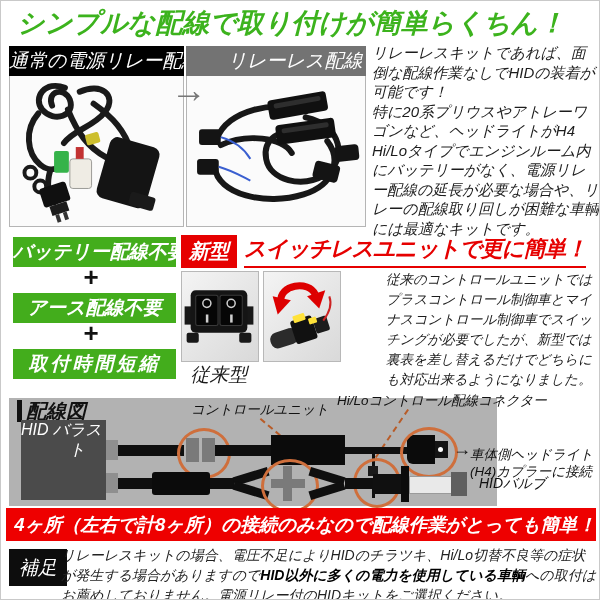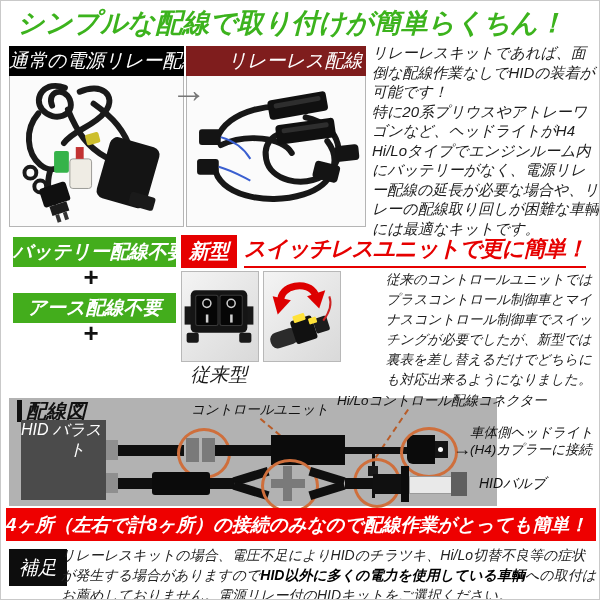--- a/index.html
+++ b/index.html
@@ -6,21 +6,21 @@
   #page{position:relative;width:600px;height:600px;background:#ffffff;
     border:1px solid #c9c9c9;box-sizing:border-box;overflow:hidden;
     font-family:"Liberation Sans","DejaVu Sans",sans-serif;font-style:italic;}
   .abs{position:absolute;}
   
   .main-title{left:16px;top:4px;font-size:27px;font-weight:bold;color:#3cb31d;white-space:nowrap;}
   
   .panel{overflow:visible;}
   .panel-header{height:30px;line-height:30px;text-align:center;color:#fff;font-size:19px;white-space:nowrap;}
   .hdr-black{background:#000;}
-  .hdr-red{background:#7f1d1d;padding-left:38px;}
+  .hdr-red{background:#737373;padding-left:38px;}
   .photo{height:150px;background:#fbfbfb;border:1px solid #b5b5b5;border-top:none;position:relative;overflow:hidden;}
   .arrow-big{left:156px;top:68px;width:64px;text-align:center;font-size:36px;color:#777;z-index:5;}
   .desc1{left:371px;top:42px;width:228px;font-size:15px;line-height:19.5px;color:#1c1c1c;white-space:pre-line;}
   
   .benefit{left:12px;width:163px;height:30px;background:#43ad1c;color:#fff;font-weight:bold;
     font-size:19px;text-align:center;line-height:30px;white-space:nowrap;}
   .b1{top:236px}.b2{top:292px}.b3{top:348px;letter-spacing:3px;}
   .plus{left:8px;width:163px;text-align:center;color:#111;font-size:26px;font-weight:bold;height:26px;line-height:26px;}
   .p1{top:263px}.p2{top:319px}
   
@@ -41,21 +41,21 @@
   .dg-title{left:17px;top:0;font-size:20px;font-weight:bold;color:#111;white-space:nowrap;}
   .dg-label{font-size:13.5px;color:#111;white-space:nowrap;}
   .dash-line{border-top:2px dashed #b85c28;transform-origin:left top;}
   .wire{background:#0f0f0f;}
   .stub{width:12px;height:20px;background:#8f8f8f;}
   .oc{border:3px solid #cf6f3c;border-radius:50%;}
   .ballast{left:12px;top:22px;width:85px;height:80px;background:#4b4b4b;color:#fff;
     display:flex;flex-direction:row;justify-content:center;text-align:center;
     font-size:16px;line-height:20px;}
   .banner{left:5px;top:507px;width:590px;height:33px;background:#ee0000;color:#fff;
-    font-weight:bold;font-size:18.5px;text-align:left;line-height:33px;white-space:nowrap;}
+    font-weight:bold;font-size:18.5px;text-align:right;line-height:33px;white-space:nowrap;}
   .note-badge{left:8px;top:548px;width:58px;height:37px;background:#0d0d0d;color:#fff;
     font-size:19px;text-align:center;line-height:37px;}
   .note-text{left:60px;top:544px;width:536px;font-size:14px;line-height:20px;color:#222;}
   .note-text b{font-weight:bold;color:#000;}
 </style>
 </head>
 <body>
 
 <div id="page">
 
@@ -123,20 +123,21 @@
 
   <div class="abs arrow-big">→</div>
 
   <div class="abs desc1">リレーレスキットであれば、面倒な配線作業なしでHIDの装着が可能です！
 特に20系プリウスやアトレーワゴンなど、ヘッドライトがH4 Hi/Loタイプでエンジンルーム内にバッテリーがなく、電源リレー配線の延長が必要な場合や、リレーの配線取り回しが困難な車輌には最適なキットです。</div>
 
   <div class="abs benefit b1">バッテリー配線不要</div>
   <div class="abs plus p1">+</div>
   <div class="abs benefit b2">アース配線不要</div>
   <div class="abs plus p2">+</div>
+  <div class="abs benefit b3">取付時間短縮</div>
 
   <div class="abs switch-head">
     <span class="badge-new">新型</span>
     <span class="switch-title">スイッチレスユニットで更に簡単！</span>
   </div>
 
   <div class="abs photo-small ps1">
     <svg width="74" height="87" viewBox="0 0 72 86">
       <rect x="2" y="34" width="10" height="18" fill="#181818"></rect>
       <rect x="60" y="34" width="10" height="18" fill="#181818"></rect>
@@ -189,21 +190,21 @@
     <div class="abs" style="left:193px;top:40px;width:13px;height:24px;background:#7a7a7a;"></div>
     <div class="abs oc" style="left:168px;top:30px;width:48px;height:45px;"></div>
     <div class="abs wire" style="left:206px;top:47px;width:56px;height:11px;"></div>
     <div class="abs" style="left:262px;top:37px;width:74px;height:30px;background:#0b0b0b;"></div>
     <div class="abs wire" style="left:336px;top:49px;width:64px;height:7px;"></div>
     <div class="abs" style="left:398px;top:37px;width:28px;height:29px;background:#0b0b0b;border-radius:6px 0 0 6px;"></div>
     <div class="abs" style="left:426px;top:43px;width:13px;height:17px;background:#141414;"></div>
     <div class="abs" style="left:429px;top:49px;width:5px;height:5px;background:#fff;border-radius:50%;"></div>
     <div class="abs oc" style="left:391px;top:29px;width:52px;height:45px;"></div>
     <div class="abs" style="left:444px;top:41px;font-size:18px;color:#111;">→</div>
-    <div class="abs dg-label" style="left:461px;top:27px;line-height:16.5px;">
+    <div class="abs dg-label" style="left:461px;top:49px;line-height:16.5px;">
       <div>車体側ヘッドライト</div>
       <div>(H4)カプラーに接続</div>
     </div>
 
     <div class="abs wire" style="left:363px;top:56px;width:3px;height:12px;"></div>
     <div class="abs" style="left:359px;top:68px;width:10px;height:10px;background:#1a1a1a;"></div>
     <div class="abs" style="left:359px;top:81px;width:10px;height:10px;background:#1a1a1a;"></div>
     <div class="abs wire" style="left:363px;top:91px;width:3px;height:9px;"></div>
     <div class="abs oc" style="left:344px;top:60px;width:42px;height:44px;"></div>
 

